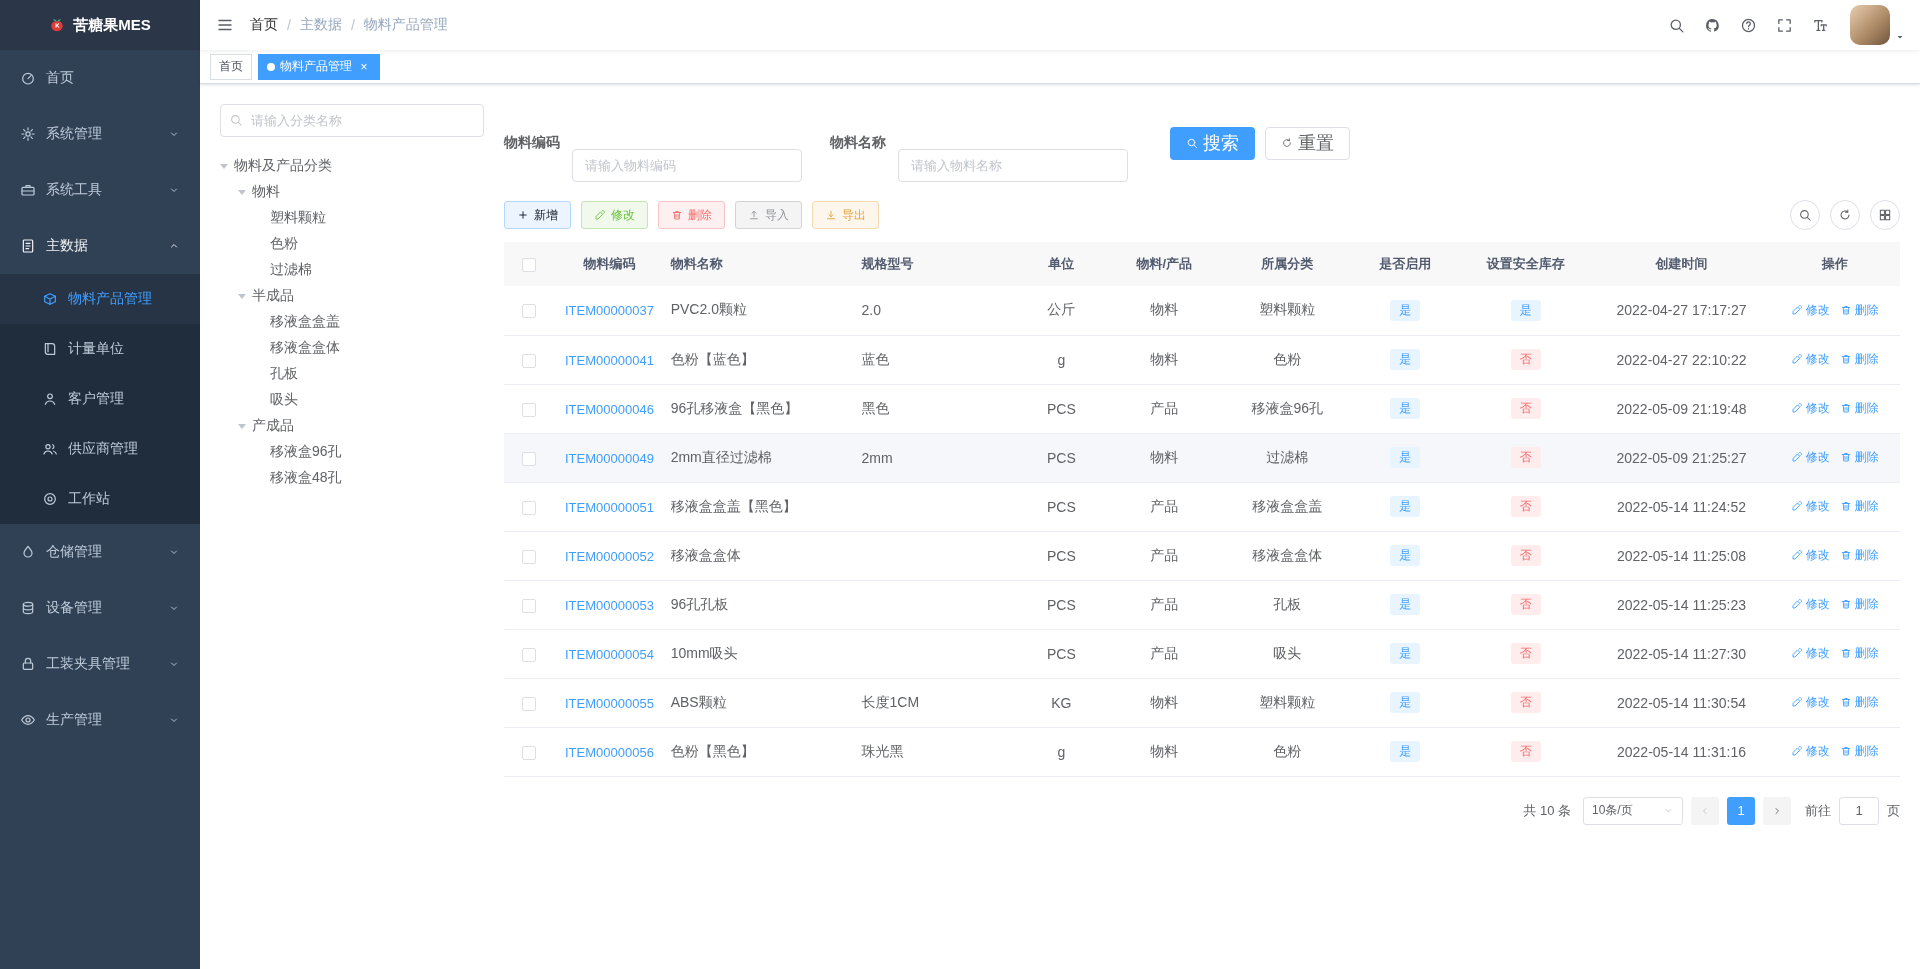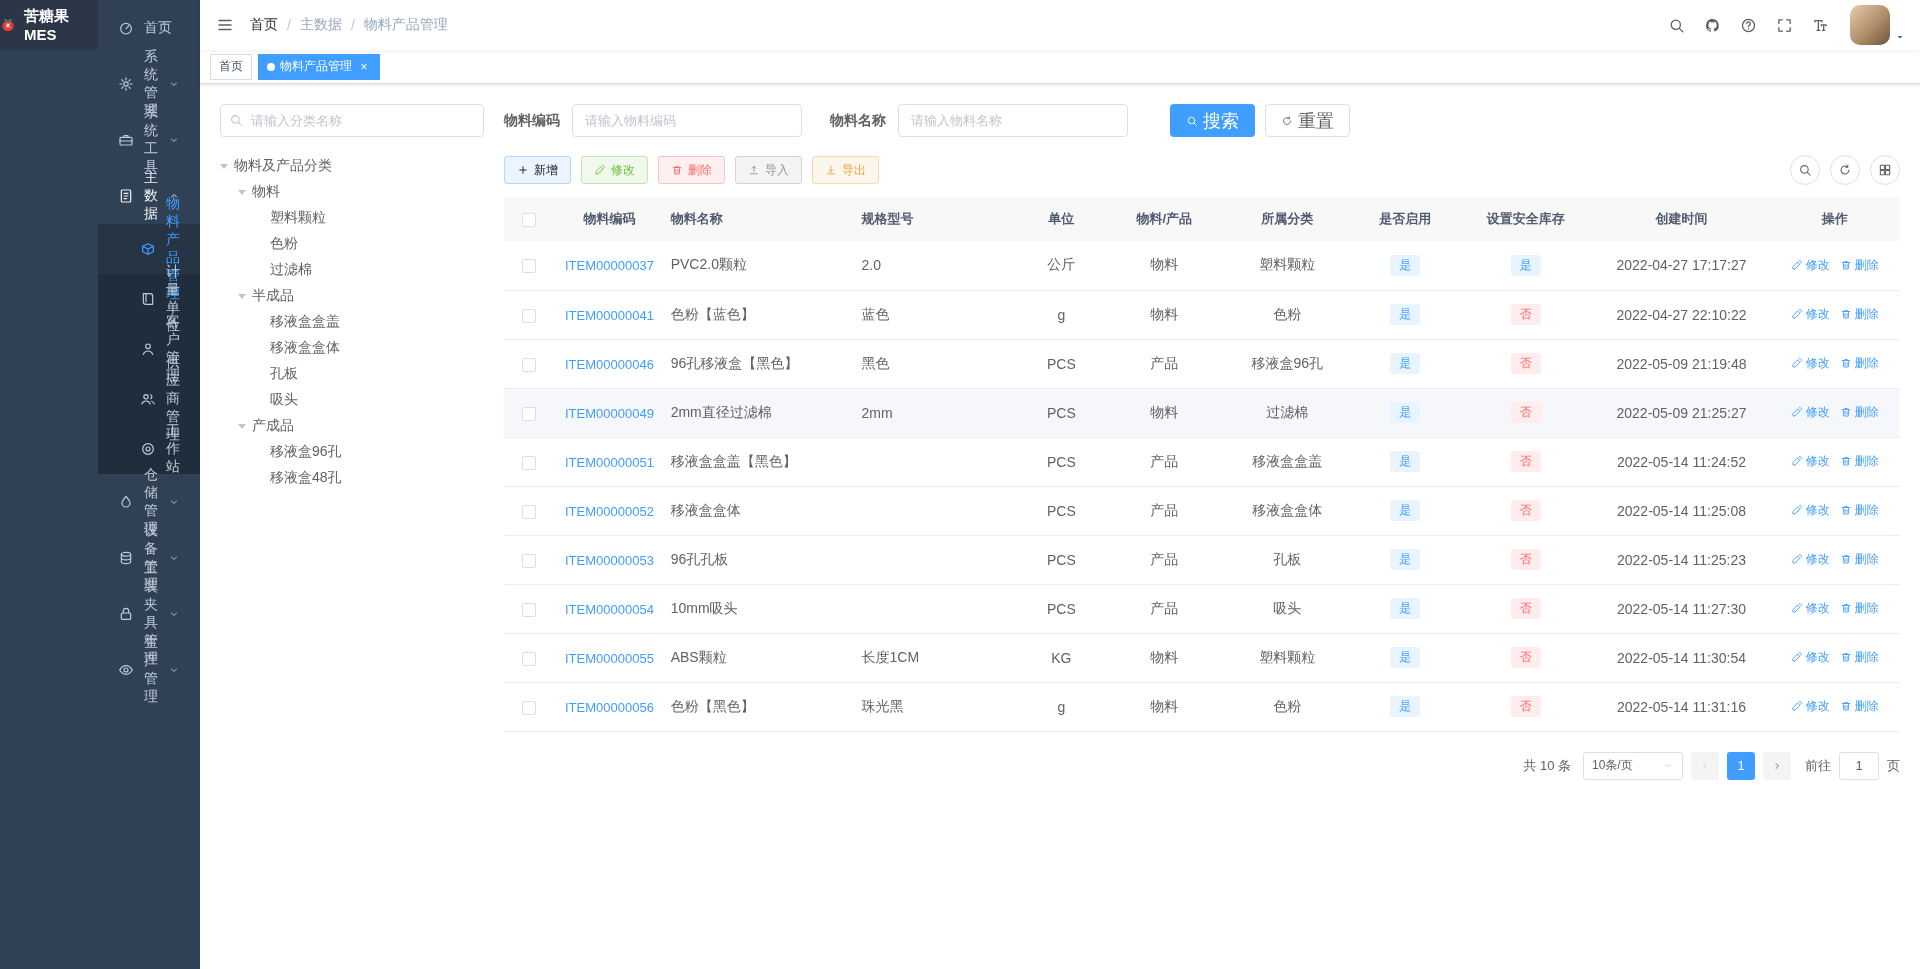--- a/index.html
+++ b/index.html
@@ -4,21 +4,21 @@
 <style>
   * { box-sizing: border-box; margin: 0; padding: 0; }
   html, body { width: 1920px; height: 969px; }
   body {
     font-family: "Liberation Sans", "DejaVu Sans", sans-serif;
     font-size: 14px; color: #606266; background: #fff; overflow: hidden;
   }
   .app { display: flex; width: 100%; height: 100%; }
 
   
-  .sidebar { width: 200px; background: #304156; flex-shrink: 0; display: flex; flex-direction: row; overflow: hidden; }
+  .sidebar { width: 200px; background: #304156; flex-shrink: 0; display: flex; flex-direction: column; overflow: hidden; }
   .logo { height: 50px; display: flex; align-items: center; justify-content: center; gap: 8px; background: #2b3649; cursor: pointer; }
   .logo-title { color: #fff; font-weight: 700; font-size: 15px; }
   .logo-icon svg { width: 26px; height: 26px; display: block; }
   .menu { flex: 1; }
   .menu-item { height: 56px; display: flex; align-items: center; padding: 0 20px; gap: 10px; cursor: pointer; color: #bfcbd9; font-size: 14px; }
   .menu-item.expanded { color: #f4f4f5; }
   .menu-arrow { margin-left: auto; }
   .submenu { background: #1f2d3d; }
   .submenu-item { height: 50px; display: flex; align-items: center; padding: 0 20px 0 42px; gap: 10px; cursor: pointer; color: #bfcbd9; font-size: 14px; }
   .submenu-item.active { color: #409eff; background: #263445; }
@@ -62,21 +62,21 @@
   .tree-search .icon svg { width: 14px; height: 14px; }
   .tree-node { display: flex; align-items: center; height: 26px; cursor: pointer; color: #606266; font-size: 14px; }
   .tree-caret { width: 0; height: 0; border: 4px solid transparent; border-top: 5px solid #c0c4cc; margin: 4px 6px 0 0; flex-shrink: 0; }
   .tree-caret.placeholder { border: none; width: 8px; height: 8px; margin: 0 6px 0 0; }
 
   .table-panel { flex: 1; min-width: 0; display: flex; flex-direction: column; }
 
   
   .filter-bar { display: flex; align-items: center; margin-bottom: 18px; }
   .filter-label { font-weight: 700; color: #606266; font-size: 14px; margin-right: 12px; }
-  .filter-label + .filter-input { margin-right: 28px; }
+  .filter-label + .filter-input { margin-right: 28px; margin-top: 45px; }
   .filter-input { width: 230px; height: 33px; border: 1px solid #dcdfe6; border-radius: 4px; padding: 0 12px; font-size: 13px; color: #606266; outline: none; font-family: inherit; }
   .btn { display: inline-flex; align-items: center; gap: 5px; border-radius: 4px; cursor: pointer; border: 1px solid transparent; font-size: 18px; font-family: inherit; }
   .btn .icon svg { width: 12px; height: 12px; }
   .btn-search { background: #409eff; color: #fff; height: 33px; padding: 0 15px; margin-left: 14px; }
   .btn-reset { background: #fff; color: #606266; border-color: #dcdfe6; height: 33px; padding: 0 15px; margin-left: 10px; }
 
   
   .toolbar { display: flex; align-items: center; margin-bottom: 12px; }
   .btn-mini { height: 28px; padding: 0 12px; font-size: 12px; border-radius: 3px; margin-right: 10px; }
   .plain-primary { color: #0f172a; background: #ecf5ff; border-color: #b3d8ff; }

